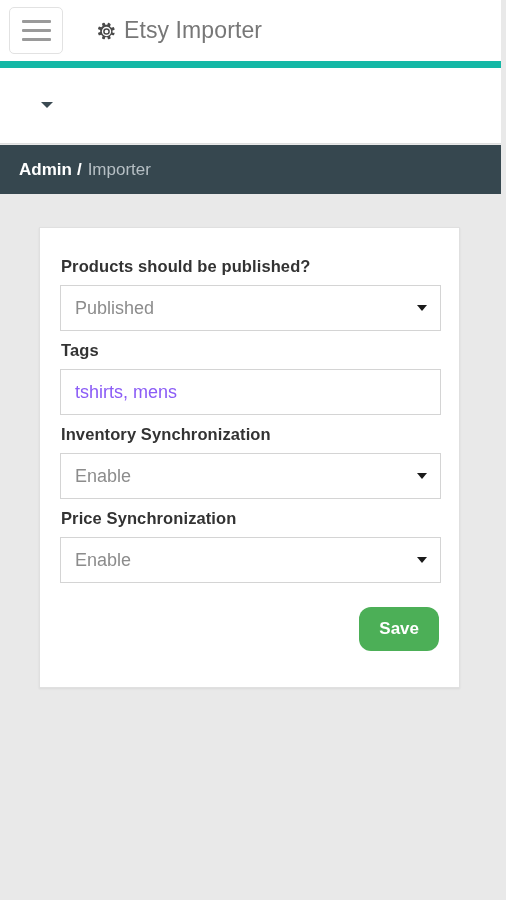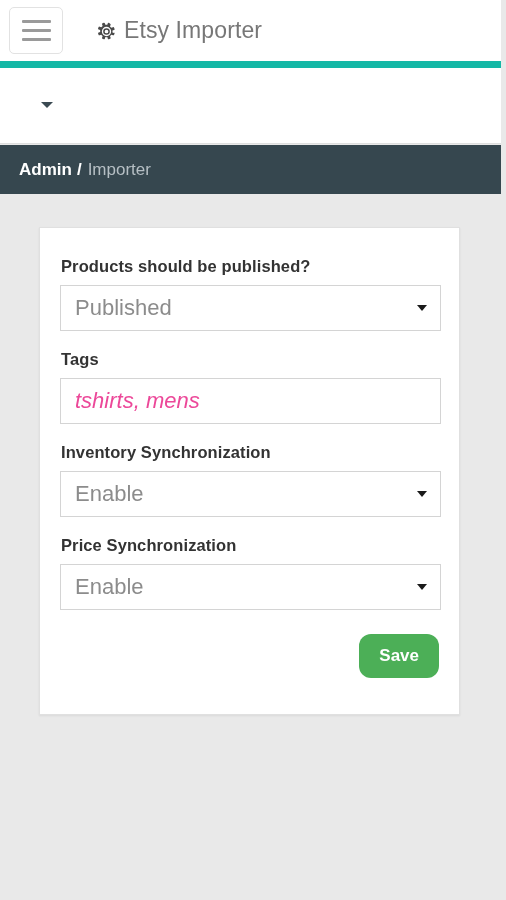--- a/index.html
+++ b/index.html
@@ -144,47 +144,47 @@
     left: 39px;
     top: 33px;
     width: 421px;
     background: #ffffff;
     border: 1px solid #e0e0e0;
     box-shadow: 0 1px 2px rgba(0,0,0,0.07);
     box-sizing: border-box;
     padding: 29px 20px 36px 20px;
   }
   .field { margin-bottom: 0; }
-  .field + .field { margin-top: 19px; }
+  .field + .field { margin-top: 10px; }
 
   .field-label {
     display: block;
     font-size: 16.5px;
     color: #333333;
     font-weight: bold;
     margin: 0 0 9px 1px;
     letter-spacing: 0.1px;
   }
   .control {
     position: relative;
     width: 381px;
     height: 46px;
     border: 1px solid #d4d4d4;
     background: #ffffff;
     box-sizing: border-box;
     display: flex;
     align-items: center;
     padding: 0 14px;
-    font-size: 22px;
+    font-size: 18px;
     color: #8c8c8c;
     cursor: pointer;
   }
   .control.text-input { cursor: text; }
   .control .value { white-space: nowrap; }
-  .control .placeholder { color: #ec4899; white-space: nowrap; font-style: italic; }
+  .control .placeholder { color: #8b5cf6; white-space: nowrap; }
   .select-arrow {
     position: absolute;
     right: 13px;
     top: 50%;
     margin-top: -3px;
     width: 0;
     height: 0;
     border-left: 5px solid transparent;
     border-right: 5px solid transparent;
     border-top: 6px solid #1a1a1a;

